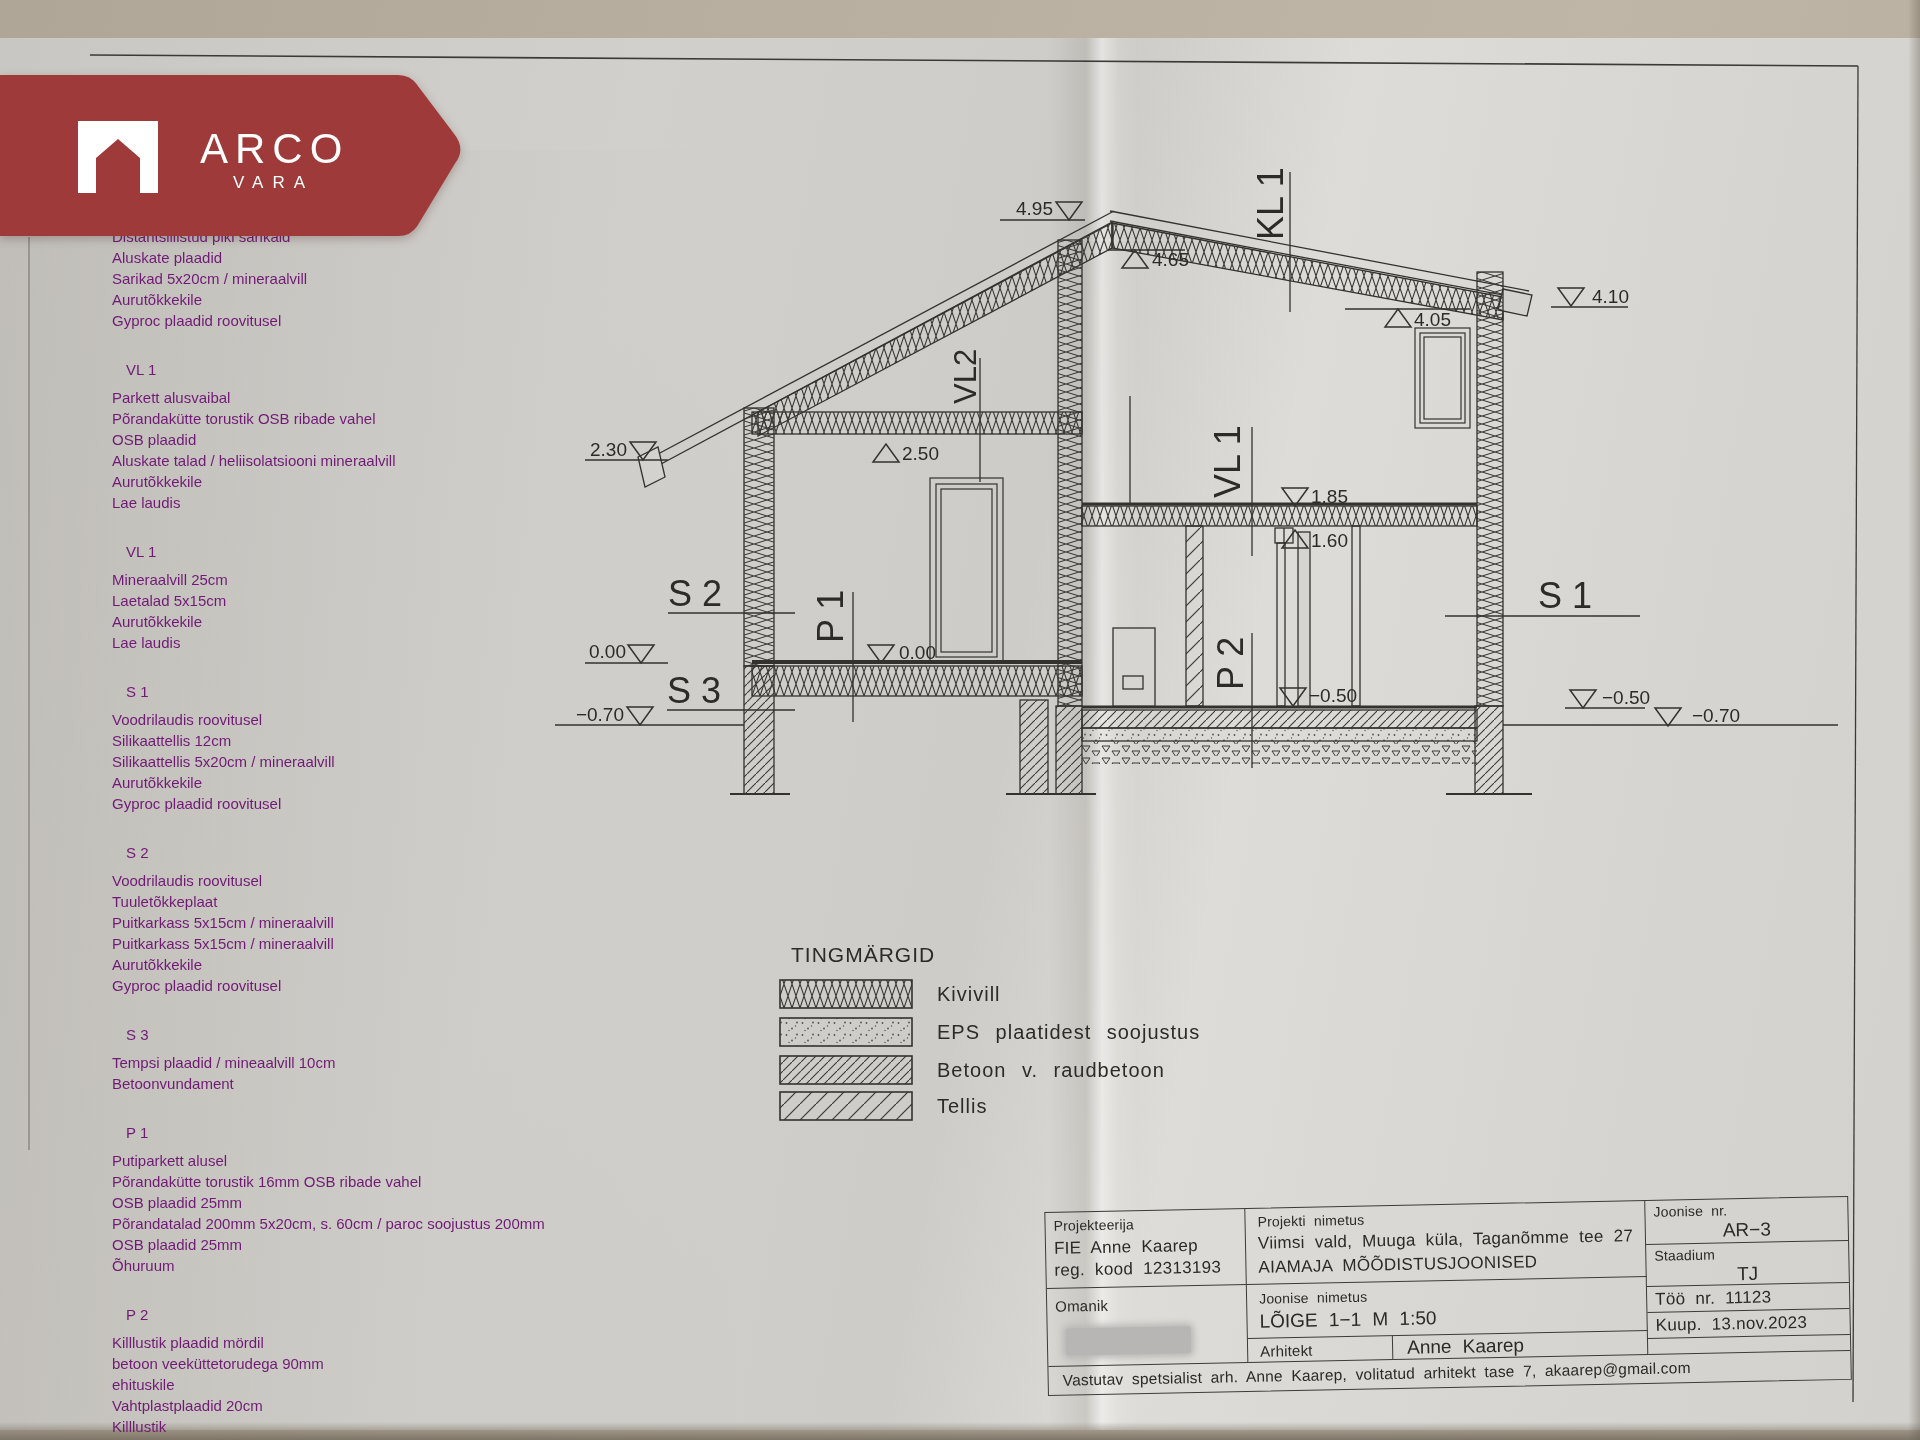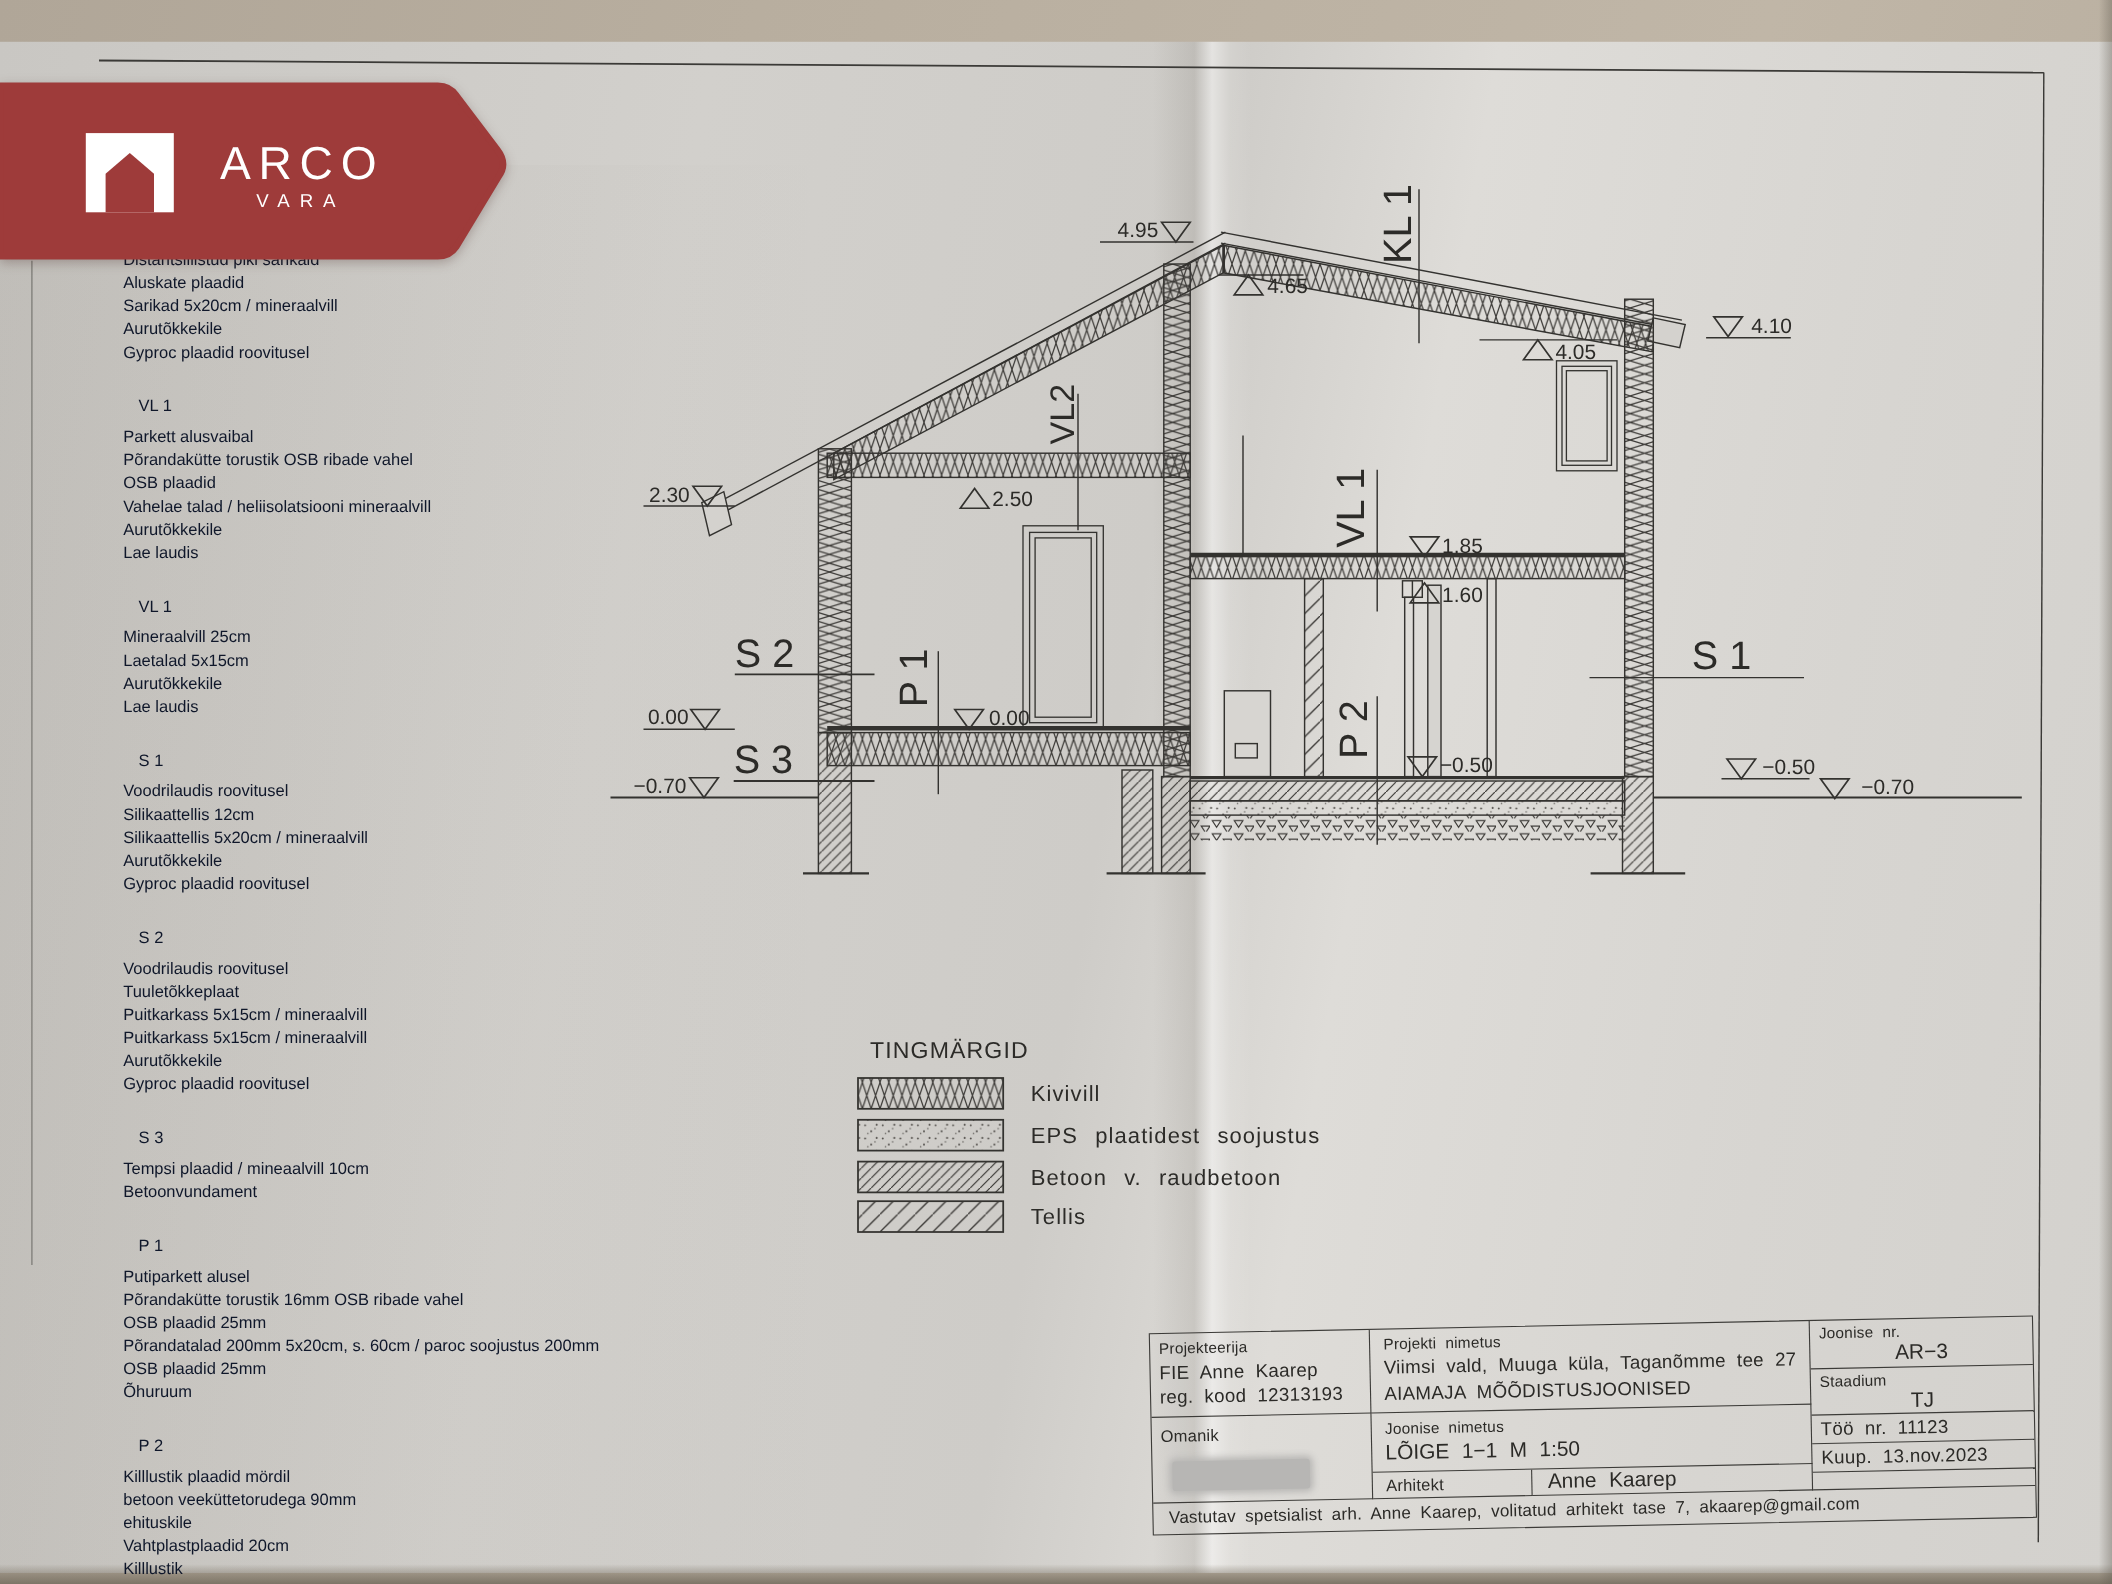--- a/index.html
+++ b/index.html
@@ -20,21 +20,21 @@
         background:linear-gradient(to left,rgba(95,89,79,0.38),transparent);}
   
   svg.blueprint{position:absolute;left:0;top:0;width:1920px;height:1440px;}
   svg.blueprint text{font-family:"Liberation Sans",sans-serif;fill:#2c2b28;}
   .drawtext{font-size:19px;}
   .biglabel{font-size:36px;}
   .midlabel{font-size:31px;}
   .legendtitle{font-size:21px;letter-spacing:1px;}
   .legendlabel{font-size:20px;letter-spacing:1px;word-spacing:9px;}
   
-  .specs{position:absolute;left:112px;top:226px;width:470px;color:#0f172a;
+  .specs{position:absolute;left:112px;top:226px;width:470px;color:#701a75;
          font-size:15px;z-index:3;}
   .spec-line{line-height:21px;white-space:nowrap;}
   .spec-title{margin:29px 0 7px 14px;line-height:20px;}
   .spec-block:first-child{margin-top:0;}
   
   .banner{position:absolute;left:0;top:0;width:520px;height:260px;z-index:5;
           filter:drop-shadow(0 3px 5px rgba(60,30,25,0.28));}
   
   .titleblock{position:absolute;left:1048px;top:1212px;width:802px;height:182px;
      border:1.6px solid #3c3b38;color:#2b2a27;transform:rotate(-1.15deg);
@@ -61,21 +61,21 @@
         <div class="spec-line">Aluskate plaadid</div>
         <div class="spec-line">Sarikad 5x20cm / mineraalvill</div>
         <div class="spec-line">Aurutõkkekile</div>
         <div class="spec-line">Gyproc plaadid roovitusel</div>
       </div>
       <div class="spec-block">
         <div class="spec-title">VL 1</div>
         <div class="spec-line">Parkett alusvaibal</div>
         <div class="spec-line">Põrandakütte torustik OSB ribade vahel</div>
         <div class="spec-line">OSB plaadid</div>
-        <div class="spec-line">Vahelae talad / heliisolatsiooni mineraalvill</div>
+        <div class="spec-line">Aluskate talad / heliisolatsiooni mineraalvill</div>
         <div class="spec-line">Aurutõkkekile</div>
         <div class="spec-line">Lae laudis</div>
       </div>
       <div class="spec-block">
         <div class="spec-title">VL 1</div>
         <div class="spec-line">Mineraalvill 25cm</div>
         <div class="spec-line">Laetalad 5x15cm</div>
         <div class="spec-line">Aurutõkkekile</div>
         <div class="spec-line">Lae laudis</div>
       </div>

